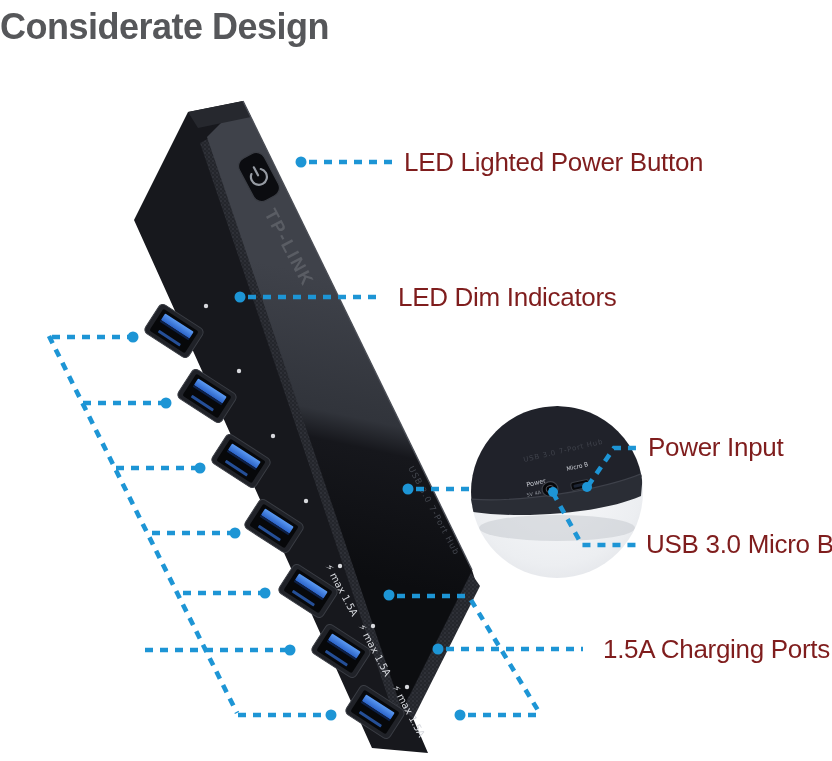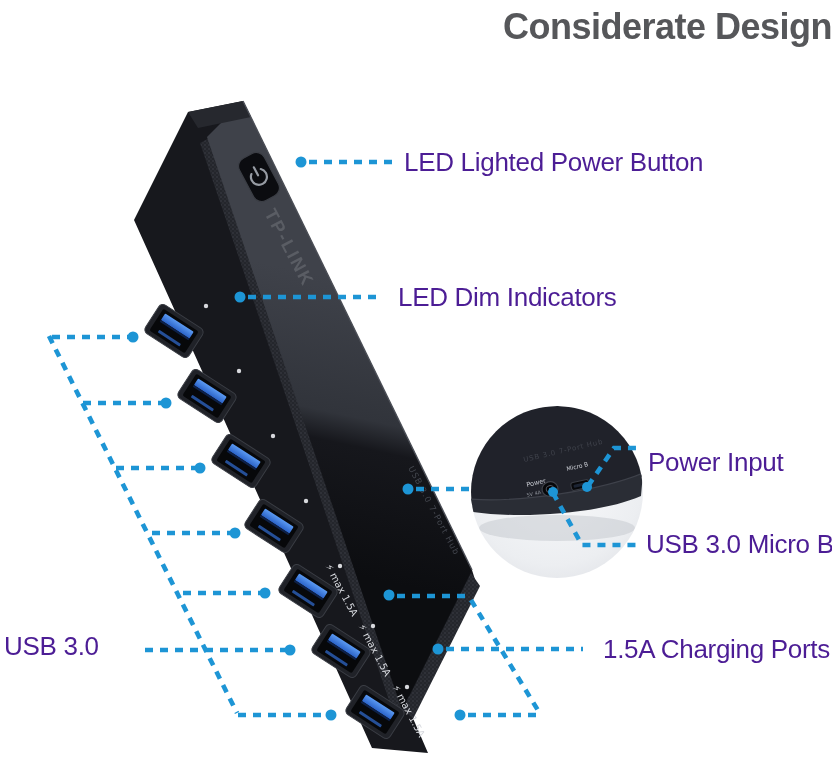--- a/index.html
+++ b/index.html
@@ -1,30 +1,30 @@
 <!DOCTYPE html>
 <html><head>
 <meta charset="utf-8">
 <style>
   html,body{margin:0;padding:0;}
   body{
     width:832px;height:761px;position:relative;background:#ffffff;
     font-family:"Liberation Sans",sans-serif;overflow:hidden;
   }
   .page-title{
-    position:absolute;left:0;right:0;top:6px;text-align:right;
-    font-size:36px;font-weight:bold;color:#56575a;letter-spacing:-0.5px;padding-left:47px;
+    position:absolute;left:0;right:0;top:6px;text-align:left;
+    font-size:36px;font-weight:bold;color:#56575a;letter-spacing:-0.5px;
   }
   .callout-label{
-    position:absolute;font-size:26px;color:#4c1d95;letter-spacing:-0.3px;
+    position:absolute;font-size:26px;color:#7f1d1d;letter-spacing:-0.3px;
     white-space:nowrap;line-height:1.15;
   }
   #lbl-power-button{left:404px;top:148px;}
   #lbl-led-dim{left:398px;top:283px;}
-  #lbl-power-input{left:648px;top:433px;margin-top:15px;}
+  #lbl-power-input{left:648px;top:433px;}
   #lbl-micro-b{left:646px;top:530px;}
   #lbl-charging{left:592px;top:635px;margin-left:11px;}
   #lbl-data-ports{left:4px;top:631px;line-height:31px;}
   svg{position:absolute;left:0;top:0;}
 </style>
 </head>
 <body>
 
 <div class="page-title">Considerate Design</div>
 
@@ -215,14 +215,13 @@
     <circle cx="331" cy="715" r="5.5"></circle>
   </g>
 </svg>
 
 <div id="lbl-power-button" class="callout-label">LED Lighted Power Button</div>
 <div id="lbl-led-dim" class="callout-label">LED Dim Indicators</div>
 <div id="lbl-power-input" class="callout-label">Power Input</div>
 <div id="lbl-micro-b" class="callout-label">USB 3.0 Micro B</div>
 <div id="lbl-charging" class="callout-label">1.5A Charging Ports</div>
 <div id="lbl-data-ports" class="callout-label">
-  <div>USB 3.0</div>
 </div>
 
 </body></html>

